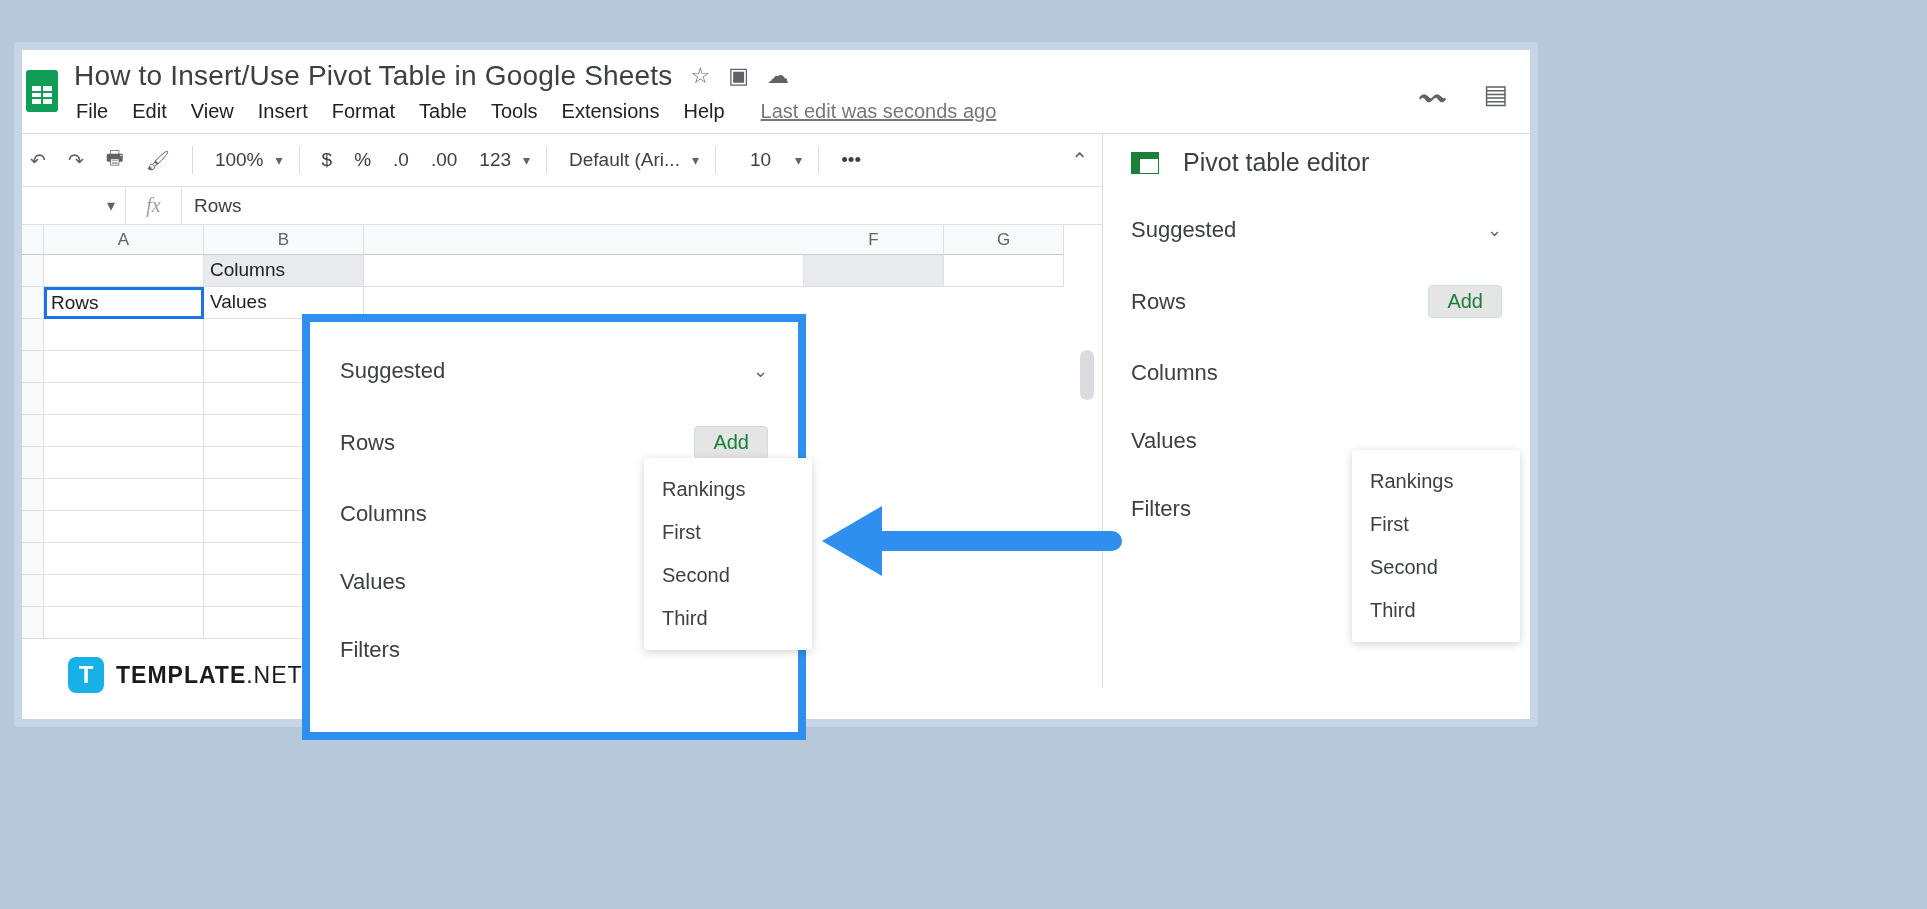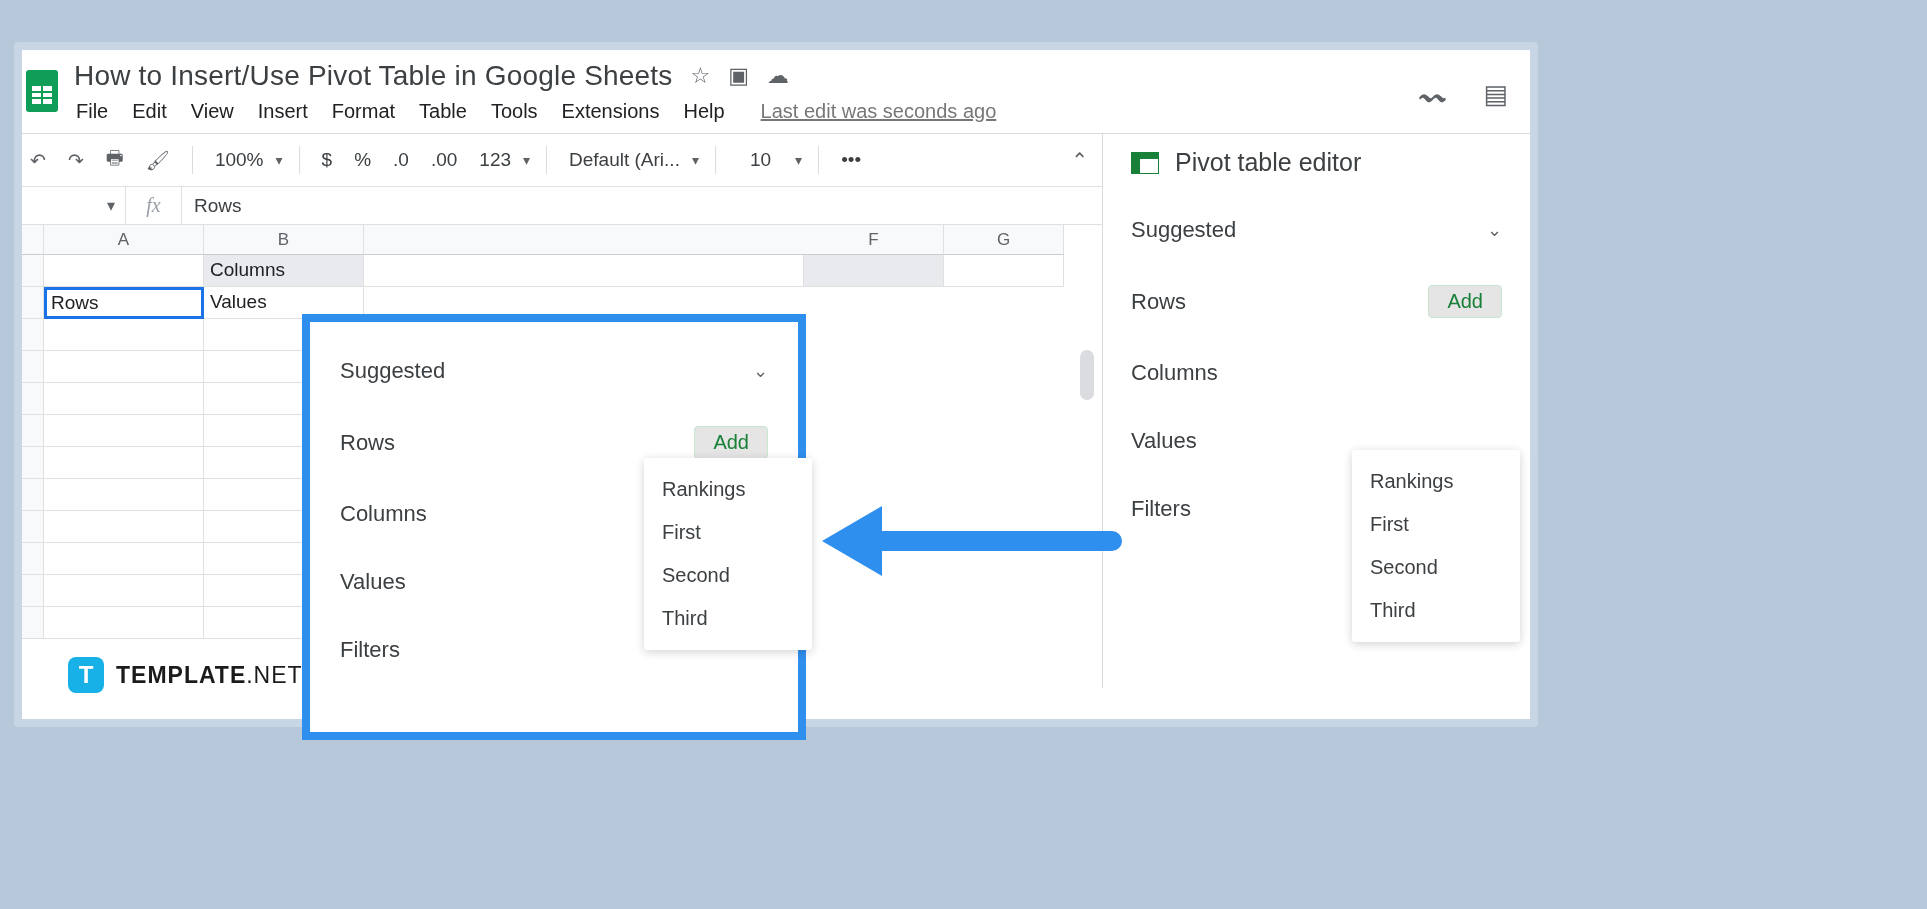--- a/index.html
+++ b/index.html
@@ -194,21 +194,21 @@
     left: 790px;
     top: 362px;
     z-index: 7;
   }
   .sidebar {
     width: 428px;
     border-left:1px solid #dadce0;
     padding: 14px 28px 0 28px;
     position: relative;
   }
-  .sidebar-title-row { display:flex; align-items:center; gap:16px; padding-bottom:24px;}
+  .sidebar-title-row { display:flex; align-items:center; gap:24px; padding-bottom:24px;}
   .pivot-icon {
     width:28px; height:22px;
     display:inline-block;
   }
   .sidebar-title { font-size:25px; color:#3c4043; font-weight:400; }
   .range-row { display:flex; justify-content:space-between; align-items:center; padding:6px 0 26px 0;}
   .range-text { font-size:20px; color:#3c4043; }
   .grid-icon { font-size:22px; color:#5f6368; cursor:pointer;}
   .sb-section { display:flex; justify-content:space-between; align-items:center; padding:16px 0 26px 0; font-size:22px; color:#3c4043;}
   .sidebar .dropdown2 {

